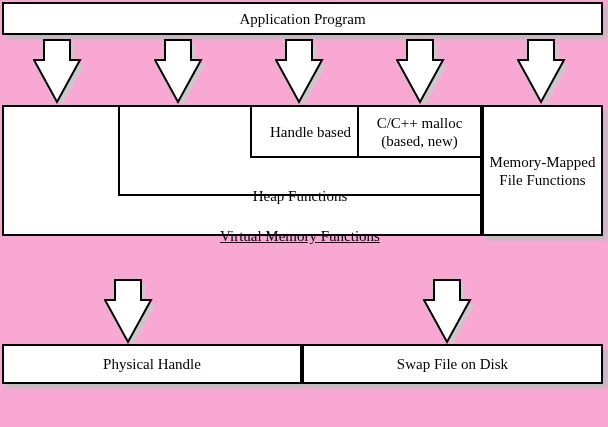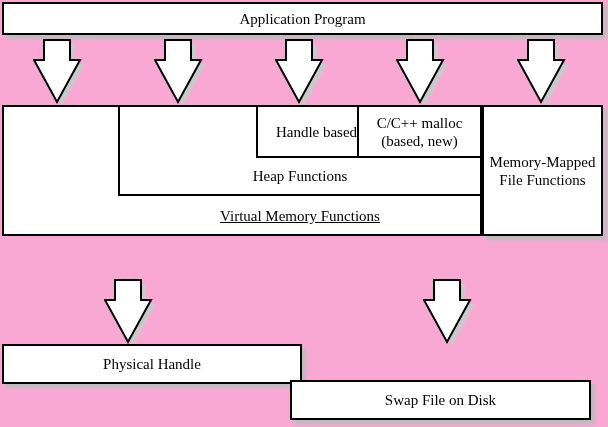--- a/index.html
+++ b/index.html
@@ -32,20 +32,21 @@
     box-shadow: 4px 4px 3px #bdbdbd;
   }
   .label-strip {
     position: absolute;
     box-sizing: border-box;
     display: flex;
     align-items: center;
     justify-content: center;
     text-align: center;
     line-height: 18px;
+    margin-top: 20px;
   }
   .arrow-svg {
     position: absolute;
     width: 54px;
     height: 70px;
   }
   .twoline span { display: block; }
 </style>
 </head>
 <body>
@@ -85,21 +86,21 @@
 
   <div class="box shadowed twoline" style="left:482px; top:105px; width:121px; height:131px;font-family:Liberation Serif, serif;">
     <div>
       <span>Memory-Mapped</span>
       <span>File Functions</span>
     </div>
   </div>
 
   <div class="box" style="left:118px; top:105px; width:364px; height:91px;"></div>
 
-  <div class="box twoline" style="left:256px; top:105px; width:121px; height:53px;">
+  <div class="box twoline" style="left:250px; top:105px; width:121px; height:53px;">
     <div>
       <span>Handle based</span>
     </div>
   </div>
 
   <div class="box twoline" style="left:357px; top:105px; width:125px; height:53px;">
     <div>
       <span>C/C++ malloc</span>
       <span>(based, new)</span>
     </div>
@@ -117,17 +118,17 @@
   <svg class="arrow-svg" style="left:104px; top:279px;">
       <use href="#arrow-sym"></use>
     </svg>
   <svg class="arrow-svg" style="left:423px; top:279px;">
       <use href="#arrow-sym"></use>
     </svg>
 
   <div class="box shadowed" style="left:2px; top:344px; width:300px; height:40px;">
     <span>Physical Handle</span>
   </div>
-  <div class="box shadowed" style="left:290px; top:344px; width:301px; height:40px;margin-top:36px;">
+  <div class="box shadowed" style="left:302px; top:344px; width:301px; height:40px;">
     <span>Swap File on Disk</span>
   </div>
 
 </div>
 
 </body></html>

